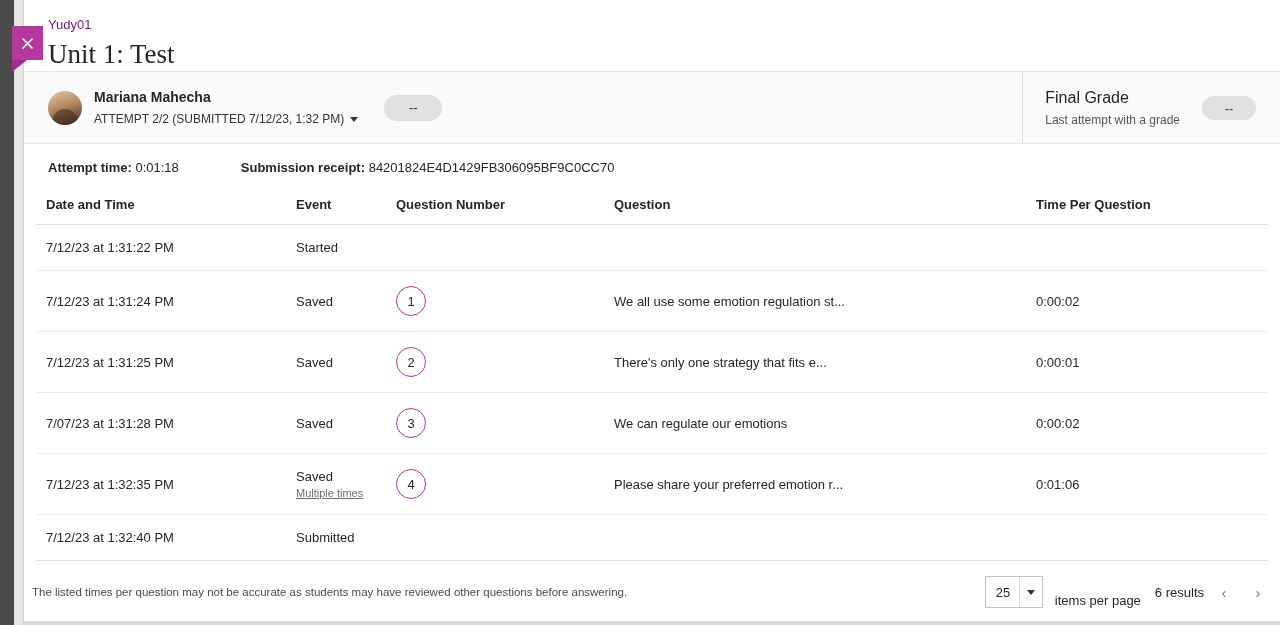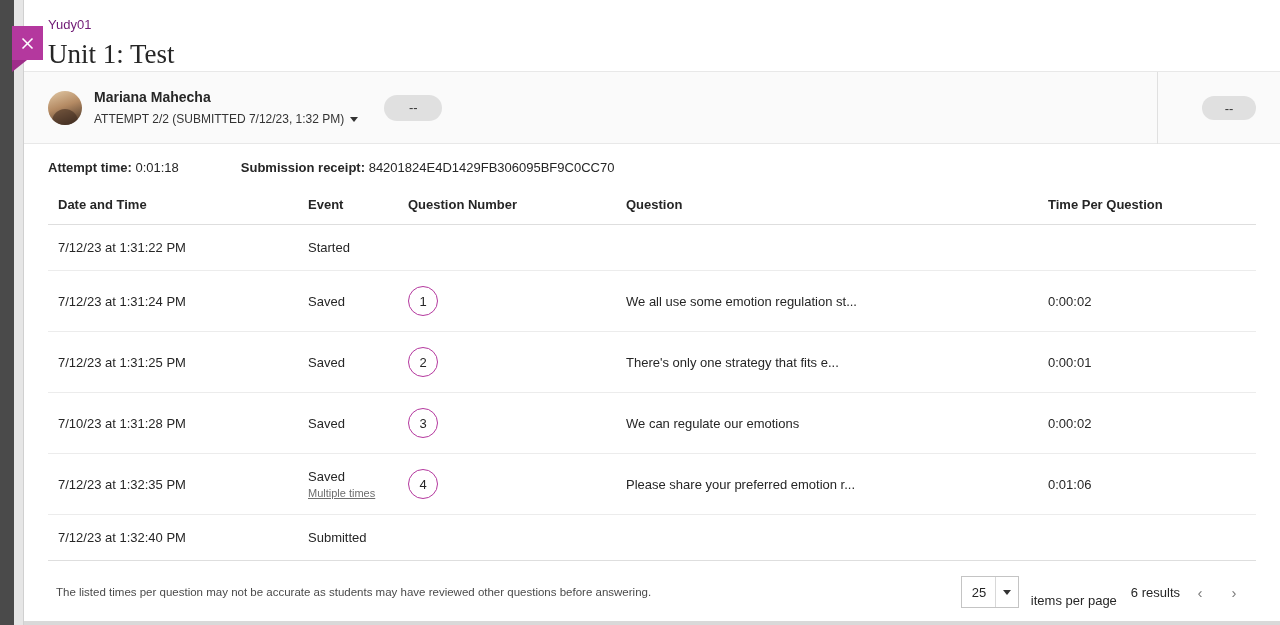--- a/index.html
+++ b/index.html
@@ -224,21 +224,21 @@
     padding: 16px 24px 14px 24px;
     font-size: 13px;
     color: #262626;
   }
   .meta-label { font-weight: bold; }
   .meta-item { margin-right: 0; }
   .meta-item + .meta-item { margin-left: 62px; }
 
   
   .table-wrap {
-    padding: 0 24px;
+    padding: 0 12px;
     box-sizing: border-box;
   }
   table.log {
     width: 100%;
     border-collapse: collapse;
     table-layout: fixed;
   }
   table.log th {
     text-align: left;
     font-size: 13px;
@@ -280,21 +280,21 @@
     cursor: pointer;
   }
 
   
   .footer {
     position: absolute;
     left: 0;
     right: 0;
     bottom: 0;
     height: 66px;
-    padding: 0 32px;
+    padding: 0 8px;
     box-sizing: border-box;
     display: flex;
     align-items: center;
     justify-content: space-between;
   }
   .footer-note {
     font-size: 11.5px;
     color: #4a4a4a;
   }
   .pager {
@@ -396,20 +396,24 @@
       <div class="student-info">
         <div class="student-name">Mariana Mahecha</div>
         <div class="attempt-line">
           <span>ATTEMPT 2/2 (SUBMITTED 7/12/23, 1:32 PM)</span>
           <span class="caret"></span>
         </div>
       </div>
       <div class="grade-pill">--</div>
 
       <div class="final-grade-box">
+        <div class="final-grade-text">
+          <div class="final-grade-title">Final Grade</div>
+          <div class="final-grade-sub">Last attempt with a grade</div>
+        </div>
         <div class="final-grade-pill">--</div>
       </div>
     </div>
 
     <div class="meta-row">
       <div class="meta-item">
         <span class="meta-label">Attempt time:</span>
         <span>0:01:18</span>
       </div>
       <div class="meta-item">
@@ -456,21 +460,21 @@
           <tr>
             <td>7/12/23 at 1:31:25 PM</td>
             <td>Saved</td>
             <td>
               <div class="qnum-circle">2</div>
             </td>
             <td>There's only one strategy that fits e...</td>
             <td>0:00:01</td>
           </tr>
           <tr>
-            <td>7/10/23 at 1:31:28 PM</td>
+            <td>7/07/23 at 1:31:28 PM</td>
             <td>Saved</td>
             <td>
               <div class="qnum-circle">3</div>
             </td>
             <td>We can regulate our emotions</td>
             <td>0:00:02</td>
           </tr>
           <tr>
             <td>7/12/23 at 1:32:35 PM</td>
             <td>

